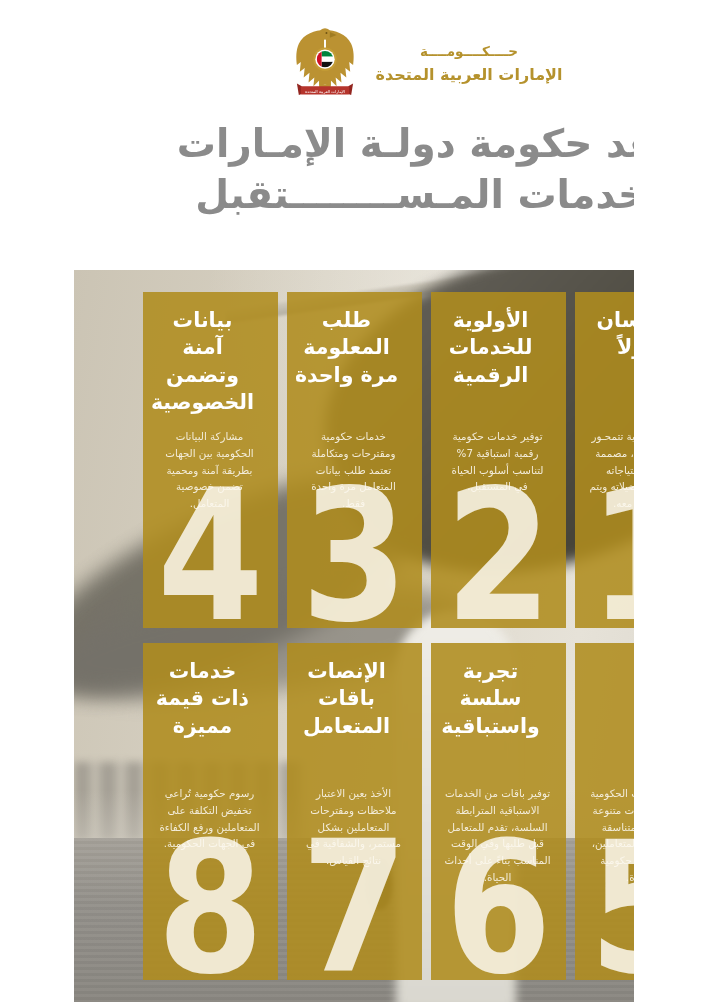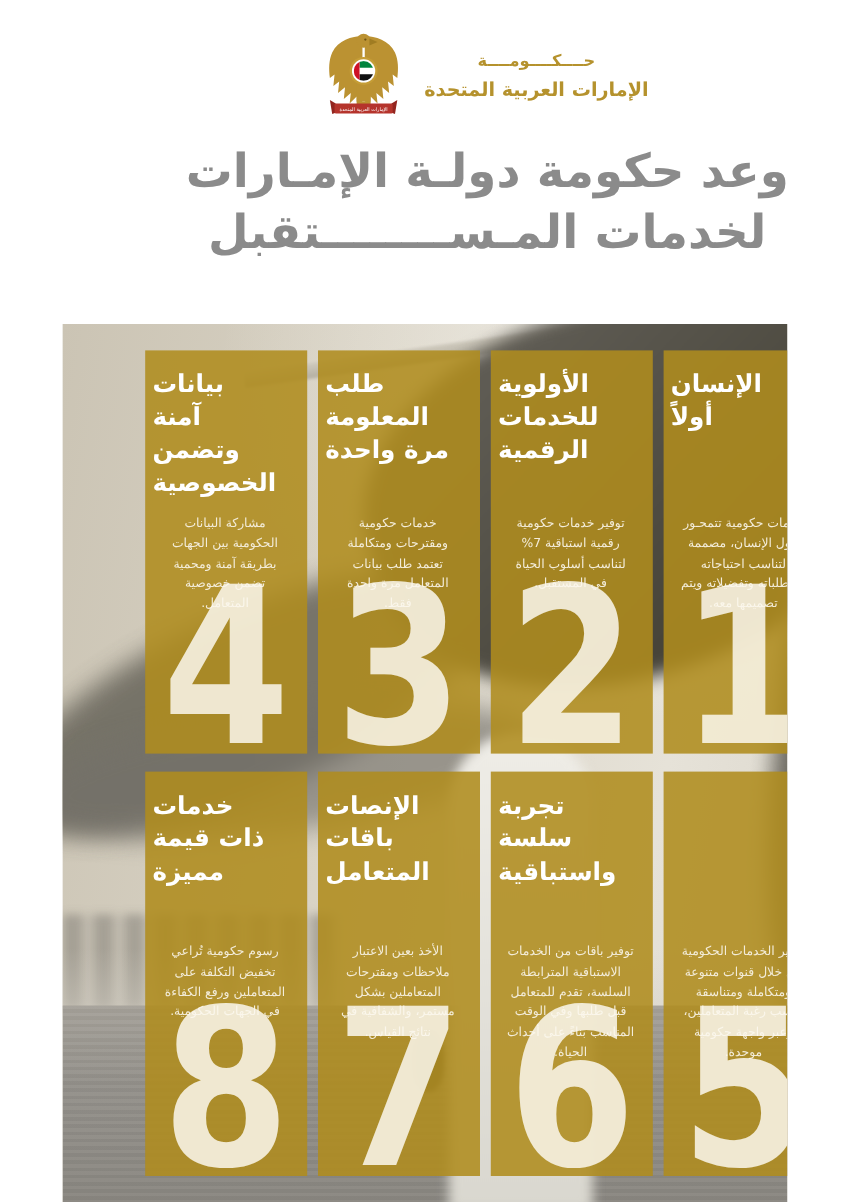--- a/index.html
+++ b/index.html
@@ -1,17 +1,17 @@
 <!DOCTYPE html>
 <html lang="ar"><head>
 <meta charset="utf-8">
 <style>
   html,body{margin:0;padding:0;background:#ffffff;}
   .poster{
-    position:relative;width:604px;height:1002px;background:#ffffff;
+    position:relative;width:560px;height:1002px;background:#ffffff;
     overflow:hidden;font-family:"DejaVu Sans",sans-serif;margin:0 auto;
   }
   
   .header{
     position:absolute;top:24px;left:0;width:708px;
     display:flex;justify-content:center;align-items:center;gap:20px;
   }
   .emblem{flex:0 0 auto;}
   .logo-text{color:#b5922d;text-align:center;direction:rtl;line-height:1;}
   .logo-line1{font-size:13.5px;font-weight:bold;letter-spacing:1px;margin-bottom:9px;}
@@ -61,21 +61,21 @@
     position:absolute;left:69px;width:567px;display:flex;direction:rtl;gap:9px;
   }
   .row-top{top:292px;height:336px;}
   .row-bottom{top:643px;height:337px;}
   .card{
     position:relative;width:135px;height:100%;overflow:hidden;
     background:rgba(175,140,30,0.88);direction:rtl;
   }
   .card-title{
     margin:0;padding:15px 22px 0 6px;color:#ffffff;font-weight:bold;
-    font-size:20.5px;line-height:1.34;text-align:left;white-space:pre-line;
+    font-size:20.5px;line-height:1.34;text-align:center;white-space:pre-line;
   }
   .card-desc{
     position:absolute;top:126px;right:15px;left:13px;
     color:#f3ecd9;font-size:10.3px;line-height:1.62;text-align:center;
   }
   .row-bottom .card-desc{top:132px;}
   .card-number{
     position:absolute;bottom:2px;left:0;right:0;height:140px;
     text-align:center;font-size:182px;line-height:140px;font-weight:bold;
     color:rgba(252,248,238,0.85);

